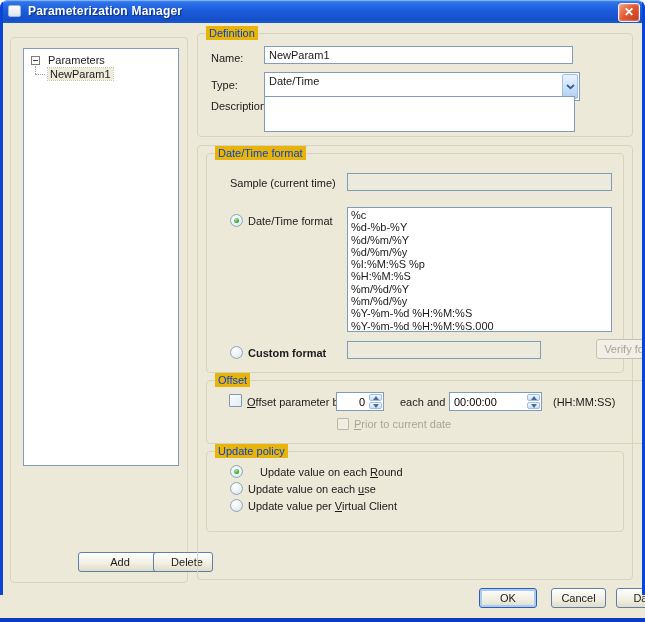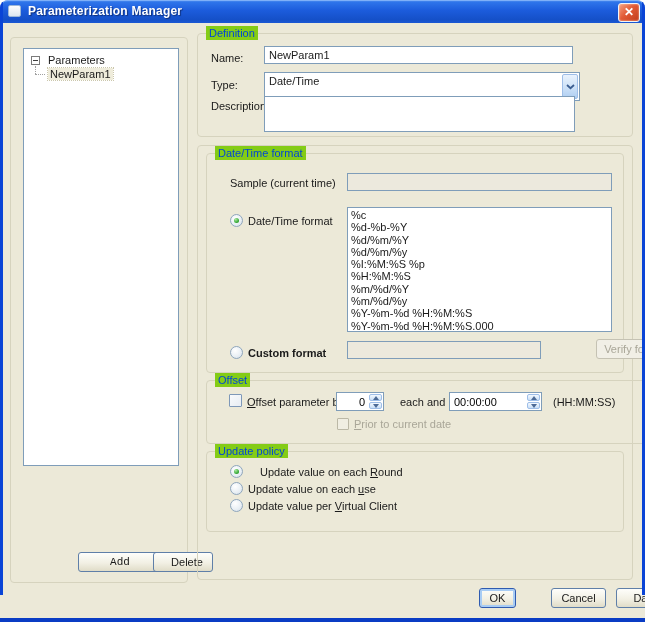--- a/index.html
+++ b/index.html
@@ -33,21 +33,21 @@
     cursor:default;
   }
   .frame-border { position:absolute; background:#0A44D6; }
   .fb-left  { left:0;  top:23; width:3px; height:595px; }
   .fb-right { right:0; top:23; width:3px; height:595px; }
   .fb-bottom{ left:0; bottom:0; width:645px; height:4px; background:#0A3CC4; }
 
   
   .groupbox { position:absolute; border:1px solid #D6D3BE; border-radius:4px; }
   .gb-caption {
-    position:absolute; top:-8px; left:8px; background:#84cc16; padding:0 3px;
+    position:absolute; top:-8px; left:8px; background:#eab308; padding:0 3px;
     color:#0046D5; font-size:11px; line-height:14px; white-space:nowrap;
   }
   .lbl { position:absolute; white-space:nowrap; line-height:13px; }
   .lbl.dis { color:#A9A698; }
 
   
   .field {
     position:absolute; border:1px solid #7F9DB9; background:#FFFFFF;
     font-family:inherit; font-size:11px; color:#1A1A1A; padding:1px 4px; margin:0; outline:none;
   }
@@ -138,21 +138,21 @@
       <div class="expander" style="left:7px; top:7px;"></div>
       <div class="tree-row" style="left:24px; top:4px;">
         <span>Parameters</span>
       </div>
       <div class="dotline-v" style="left:11px; top:17px; height:8px;"></div>
       <div class="dotline-h" style="left:11px; top:25px; width:10px;"></div>
       <div class="tree-row" style="left:24px; top:18px;">
         <span class="sel">NewParam1</span>
       </div>
     </div>
-    <button class="xp-btn" style="left:22px; top:514px; width:84px; height:20px;font-family:Liberation Mono, monospace;">Add</button>
+    <button class="xp-btn" style="left:22px; top:514px; width:84px; height:20px;">Add</button>
     <button class="xp-btn" style="left:97px; top:514px; width:60px; height:20px;padding-left:8px;">Delete</button>
   </div>
 
   <div class="groupbox" style="left:197px; top:33px; width:436px; height:104px;">
     <div class="gb-caption">Definition</div>
     <div class="lbl" style="left:13px; top:18px;">Name:</div>
     <input class="field" style="left: 66px; top: 12px; width: 309px; height: 18px;" value="NewParam1">
     <div class="lbl" style="left:13px; top:45px;">Type:</div>
     <div class="combo" style="left:66px; top:38px; width:316px; height:29px;text-align:center;">
       <div class="combo-text">Date/Time</div>
@@ -239,20 +239,20 @@
       <div class="lbl" style="left:41px; top:14px;margin-left:12px;"><span>Update value on each </span><span class="u">R</span><span>ound</span></div>
 
       <div class="rd" style="left:23px; top:30px;"></div>
       <div class="lbl" style="left:41px; top:31px;"><span>Update value on each </span><span class="u">u</span><span>se</span></div>
 
       <div class="rd" style="left:23px; top:47px;"></div>
       <div class="lbl" style="left:41px; top:48px;"><span>Update value per </span><span class="u">V</span><span>irtual Client</span></div>
     </div>
   </div>
 
-  <button class="xp-btn default" style="left:434px; top:588px; width:37px; height:20px;">OK</button>
+  <button class="xp-btn default" style="left:434px; top:588px; width:58px; height:20px;">OK</button>
   <button class="xp-btn" style="left:506px; top:588px; width:55px; height:20px;">Cancel</button>
   <button class="xp-btn" style="left:571px; top:588px; width:58px; height:20px;">Date</button>
 
   <div class="frame-border fb-left"></div>
   <div class="frame-border fb-right"></div>
   <div class="frame-border fb-bottom"></div>
 </div>
 
 </body></html>

